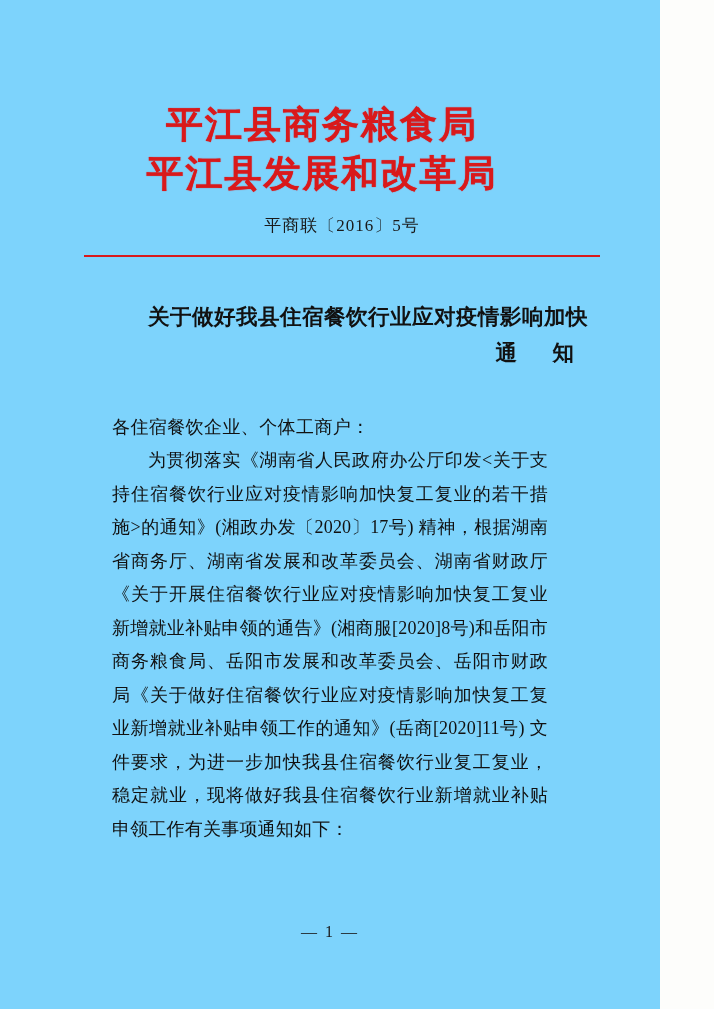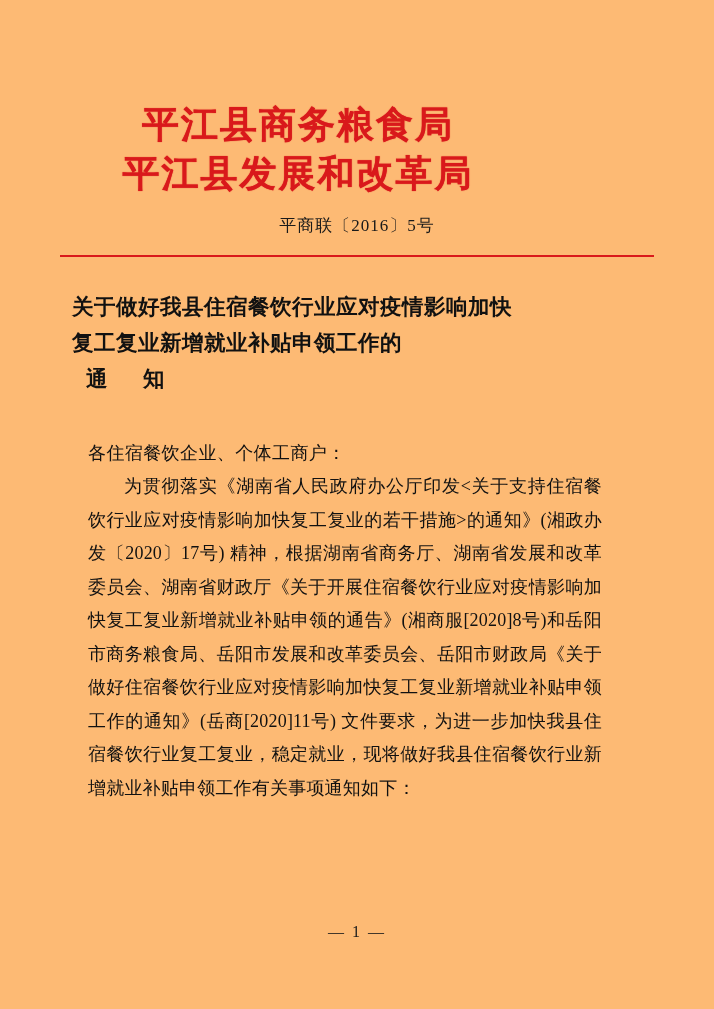--- a/index.html
+++ b/index.html
@@ -10,24 +10,25 @@
   body {
     width: 714px;
     height: 1009px;
     font-family: "Liberation Serif", "DejaVu Serif", serif;
     color: #111;
     position: relative;
     overflow: hidden;
   }
   .page {
     position: relative;
-    width: 714px;
+    width: 660px;
     height: 1009px;
-    background: #fdba74;
+    background: #7dd3fc;
     box-sizing: border-box;
+    padding-left: 24px;
   }
   
   .masthead {
     position: relative;
     padding: 88px 0 0 0;
     height: 200px;
     box-sizing: border-box;
   }
   .masthead-lines {
     position: absolute;
@@ -74,22 +75,22 @@
     font-family: "Liberation Serif", serif;
   }
   
   .red-rule {
     margin: 18px 60px 0 60px;
     height: 2px;
     background: #d9191b;
   }
   
   .title-block {
-    margin: 32px 72px 0 72px;
-    text-align: left;
+    margin: 42px 72px 0 72px;
+    text-align: right;
   }
   .title-line {
     font-family: "DejaVu Sans", "Liberation Sans", sans-serif;
     font-weight: 700;
     font-size: 21.5px;
     line-height: 36px;
     color: #111;
     letter-spacing: 0.5px;
   }
   .title-line.l3 {
@@ -136,21 +137,20 @@
       <div class="mast-line l2">平江县发展和改革局</div>
     </div>
   </div>
 
   <div class="docnum">平商联〔2016〕5号</div>
 
   <div class="red-rule"></div>
 
   <div class="title-block">
     <div class="title-line l1">关于做好我县住宿餐饮行业应对疫情影响加快</div>
-    <div class="title-line l2">复工复业新增就业补贴申领工作的</div>
     <div class="title-line l3">通  知</div>
   </div>
 
   <div class="body-block">
     <div class="salutation">各住宿餐饮企业、个体工商户：</div>
     <div class="para">为贯彻落实《湖南省人民政府办公厅印发&lt;关于支持住宿餐饮行业应对疫情影响加快复工复业的若干措施&gt;的通知》(湘政办发〔2020〕17号) 精神，根据湖南省商务厅、湖南省发展和改革委员会、湖南省财政厅《关于开展住宿餐饮行业应对疫情影响加快复工复业新增就业补贴申领的通告》(湘商服[2020]8号)和岳阳市商务粮食局、岳阳市发展和改革委员会、岳阳市财政局《关于做好住宿餐饮行业应对疫情影响加快复工复业新增就业补贴申领工作的通知》(岳商[2020]11号) 文件要求，为进一步加快我县住宿餐饮行业复工复业，稳定就业，现将做好我县住宿餐饮行业新增就业补贴申领工作有关事项通知如下：</div>
   </div>
 
   <div class="footer">— 1 —</div>
 

